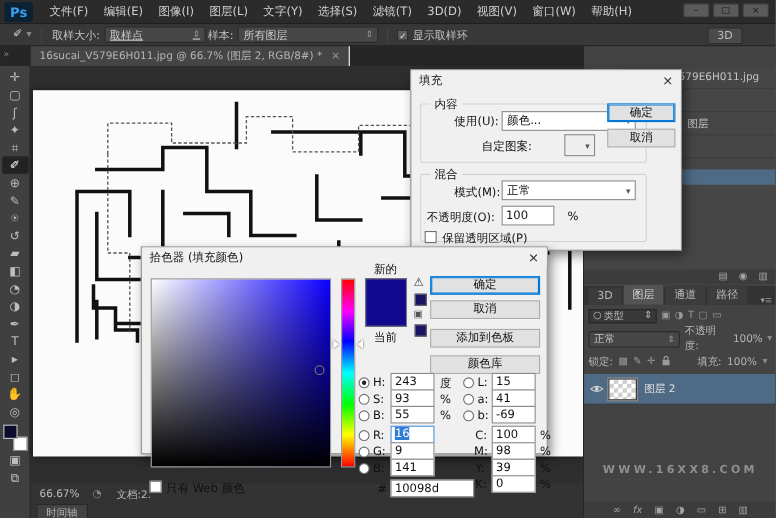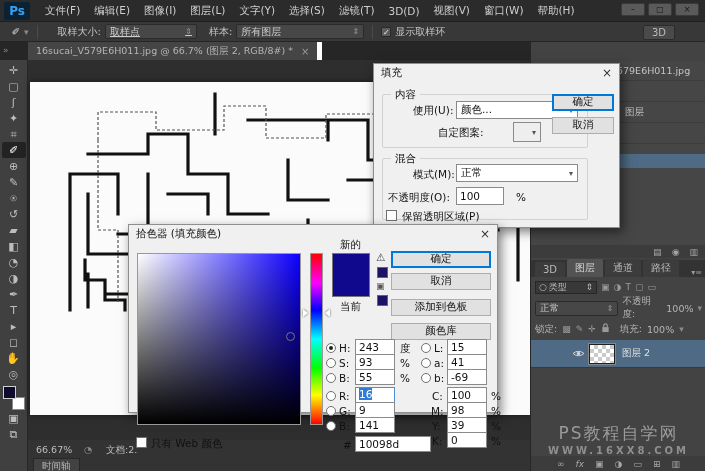--- a/index.html
+++ b/index.html
@@ -7,29 +7,29 @@
   #app{position:relative;width:705px;height:471px;background:#2e2e2e;overflow:hidden;font-size:11px;color:#c8c8c8;}
   .r{position:absolute;}
   
   .menubar{left:0;top:0;width:705px;height:22px;background:#2b2b2b;border-bottom:1px solid #1e1e1e;display:flex;align-items:center;gap:0;}
   .pslogo{width:26px;height:18px;margin:0 8px 0 4px;background:#0a2233;color:#3aa0f0;font-weight:bold;font-size:12px;display:flex;align-items:center;justify-content:center;border-radius:2px;}
   .menu-item{padding:0 7px;font-size:10.5px;color:#cfcfcf;cursor:default;}
   .winbtns{position:absolute;right:6px;top:3px;display:flex;gap:3px;}
   .winbtn{width:24px;height:13px;background:#5a5a5a;border:1px solid #3a3a3a;color:#151515;font-size:8px;line-height:11px;text-align:center;border-radius:2px;}
   .optionsbar{left:0;top:22px;width:705px;height:20px;background:#383838;border-bottom:1px solid #252525;display:flex;align-items:center;font-size:10px;color:#c4c4c4;}
   .tool-preview{width:16px;text-align:center;color:#ddd;margin-left:8px;}
-  .opt-label{margin:0 4px 0 12px;}
+  .opt-label{margin:0 4px 0 2px;}
   .dsel{background:#474747;border:1px solid #2a2a2a;height:15px;display:flex;align-items:center;padding:0 4px;color:#ccc;border-radius:2px;}
   .dsel .arr{margin-left:auto;font-size:8px;color:#999;padding-left:6px;}
   .vsep{width:1px;height:14px;background:#2a2a2a;margin:0 8px;border-right:1px solid #4a4a4a;}
   .cbx{width:10px;height:10px;background:#5c5c5c;border:1px solid #2a2a2a;color:#e8e8e8;font-size:8px;line-height:9px;text-align:center;margin-right:4px;}
   .ws3d{position:absolute;right:30px;top:25px;background:#4a4a4a;border:1px solid #2c2c2c;color:#bbb;font-size:10px;padding:1px 8px;border-radius:2px;}
   .tabbar{left:0;top:42px;width:705px;height:18px;background:#262626;}
   .chev{color:#8a8a8a;font-size:9px;}
-  .doctab{position:absolute;left:28px;top:0;height:18px;background:#454545;color:#b5b5b5;font-size:9.5px;display:flex;align-items:center;padding:0 8px;gap:8px;border-right:5px solid #ffffff;}
+  .doctab{position:absolute;left:28px;top:0;height:18px;background:#454545;color:#b5b5b5;font-size:9.5px;display:flex;align-items:center;padding:0 8px;gap:8px;border-right:1px solid #ffffff;}
   .doctab .x{color:#999;font-size:10px;}
   
   .toolbar{left:0;top:60px;width:28px;height:411px;background:#404040;border-right:1px solid #272727;display:flex;flex-direction:column;align-items:center;padding-top:2px;}
   .tool{width:24px;height:16px;display:flex;align-items:center;justify-content:center;color:#bdbdbd;font-size:11px;border-radius:2px;}
   .tool.active{background:#232323;color:#fff;}
   .swatches{position:relative;width:22px;height:24px;margin-top:4px;}
   .fg{position:absolute;left:0;top:0;width:13px;height:13px;background:#0d0c2e;border:1px solid #cfcfcf;z-index:2;}
   .bg{position:absolute;right:0;bottom:0;width:13px;height:13px;background:#fff;border:1px solid #8a8a8a;}
   
   .canvas-white{left:30px;top:82px;width:500px;height:333px;background:#fbfbfb;box-shadow:0 0 6px rgba(0,0,0,.5);}
@@ -47,21 +47,21 @@
   .hsel{position:absolute;left:0;top:93px;width:175px;height:14px;background:#4e6a84;}
   .hbottom{position:absolute;left:0;top:184px;width:175px;height:13px;background:#3c3c3c;display:flex;justify-content:flex-end;gap:10px;padding-right:8px;align-items:center;color:#a5a5a5;font-size:9px;}
   .lay-tabs{position:absolute;left:0;top:218px;width:175px;height:17px;background:#333;display:flex;align-items:flex-end;font-size:10px;color:#b9b9b9;padding-left:4px;gap:2px;}
   .lrow{position:absolute;left:0;width:175px;display:flex;align-items:center;font-size:9.5px;color:#b5b5b5;}
   .lfilter{top:236px;height:18px;gap:4px;padding:0 4px;}
   .lsearch{width:62px;height:13px;background:#383838;border:1px solid #272727;display:flex;align-items:center;font-size:9px;padding:0 3px;gap:2px;color:#bbb;}
   .ficon{color:#9a9a9a;font-size:9px;}
   .lblend{top:256px;height:20px;gap:4px;padding:0 4px;}
   .llock{top:278px;height:18px;gap:5px;padding:0 4px;}
   .layrow{height:28px;border-bottom:1px solid #393939;background:#4a4a4a;}
-  .layrow.sel{background:#4e6a84;color:#e2e2e2;padding-left:36px;}
+  .layrow.sel{background:#4e6a84;color:#e2e2e2;}
   .eyebox{width:22px;display:flex;justify-content:center;}
   .thumb{width:26px;height:20px;border:1px solid #1e1e1e;outline:1px solid #888;background:#fff;margin-right:7px;}
   .thumb.checker{background-color:#fff;background-image:linear-gradient(45deg,#cbcbcb 25%,transparent 25%,transparent 75%,#cbcbcb 75%),linear-gradient(45deg,#cbcbcb 25%,transparent 25%,transparent 75%,#cbcbcb 75%);background-size:8px 8px;background-position:0 0,4px 4px;}
   .wm{position:absolute;left:0;top:380px;width:175px;text-align:center;color:#8f8f8f;}
   .wm .l1{font-size:17px;letter-spacing:2px;color:#9a9a9a;}
   .wm .l2{font-size:8.5px;margin-top:2px;}
   .wm .l3{font-size:10px;font-weight:bold;letter-spacing:3px;}
   .lbottom{position:absolute;left:0;top:414px;width:175px;height:15px;background:#3c3c3c;display:flex;justify-content:center;gap:11px;align-items:center;color:#a5a5a5;font-size:9px;}
   
   .dlg{background:#f0f0f0;border:1px solid #8e8e8e;box-shadow:3px 4px 10px rgba(0,0,0,.5);color:#111;z-index:10;}
@@ -255,38 +255,37 @@
       <span>锁定:</span>
       <span class="ficon">▩</span>
       <span class="ficon">✎</span>
       <span class="ficon">✛</span>
       <span class="ficon">
         <svg width="9" height="10" viewBox="0 0 10 11">
             <rect x="1.5" y="4.5" width="7" height="5.5" fill="#9a9a9a"></rect>
             <path d="M3 4.5 V3 a2 2 0 0 1 4 0 V4.5" fill="none" stroke="#9a9a9a" stroke-width="1.3"></path>
           </svg>
       </span>
-      <span style="margin-left:5px;">填充:</span>
+      <span style="margin-left:19px;">填充:</span>
       <span>100%</span>
       <span class="chev">▾</span>
     </div>
 
     <div class="lrow layrow sel" style="top:298px;">
       <span class="eyebox">
         <svg width="13" height="9" viewBox="0 0 13 9">
             <path d="M1 4.5 Q6.5 0 12 4.5 Q6.5 9 1 4.5 Z" fill="none" stroke="#d5d5d5"></path>
             <circle cx="6.5" cy="4.5" r="1.7" fill="#d5d5d5"></circle>
           </svg>
       </span>
       <span class="thumb checker"></span>
       <span>图层 2</span>
     </div>
 
     <div class="wm">
-      <div class="l1">PS教程自学网</div>
       <div class="l3">WWW.16XX8.COM</div>
     </div>
     <div class="lbottom">
       <span>∞</span>
       <span style="font-style:italic;">fx</span>
       <span>▣</span>
       <span>◑</span>
       <span>▭</span>
       <span>⊞</span>
       <span>▥</span>

